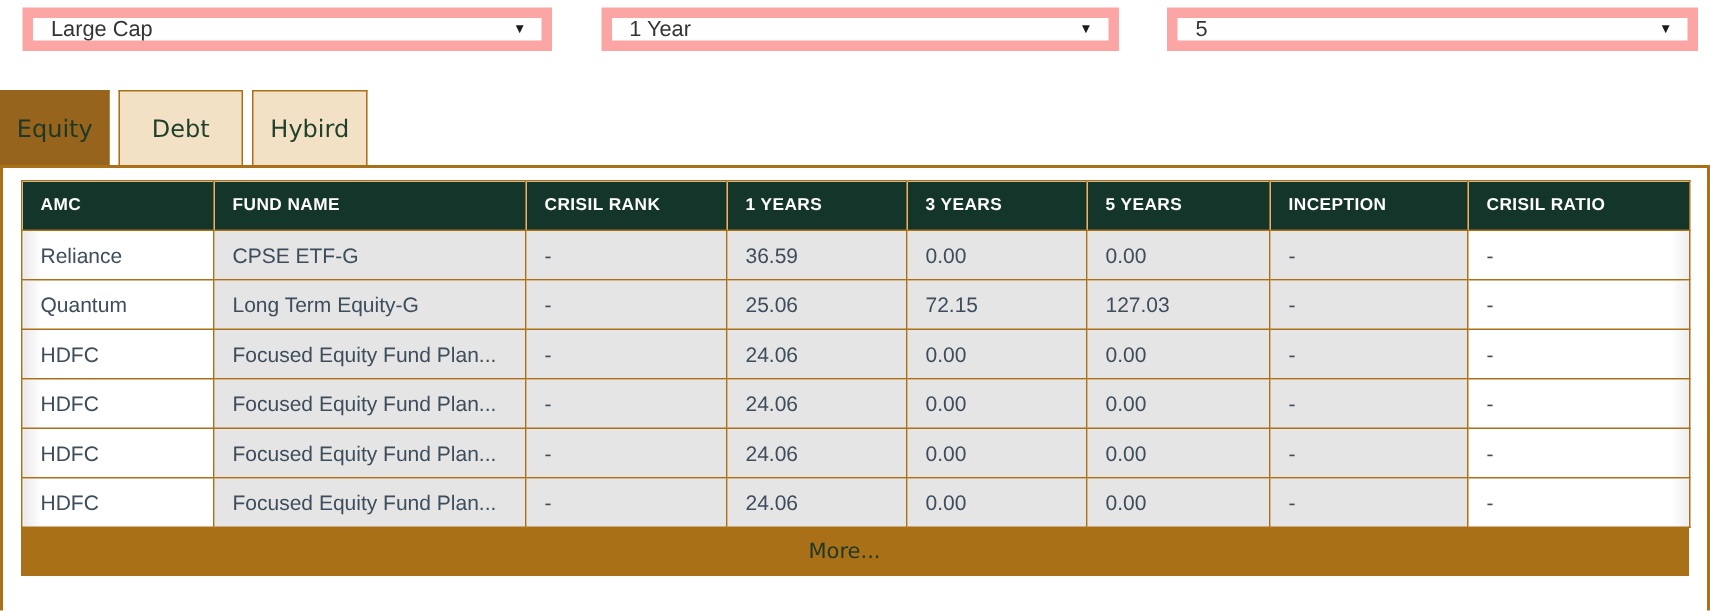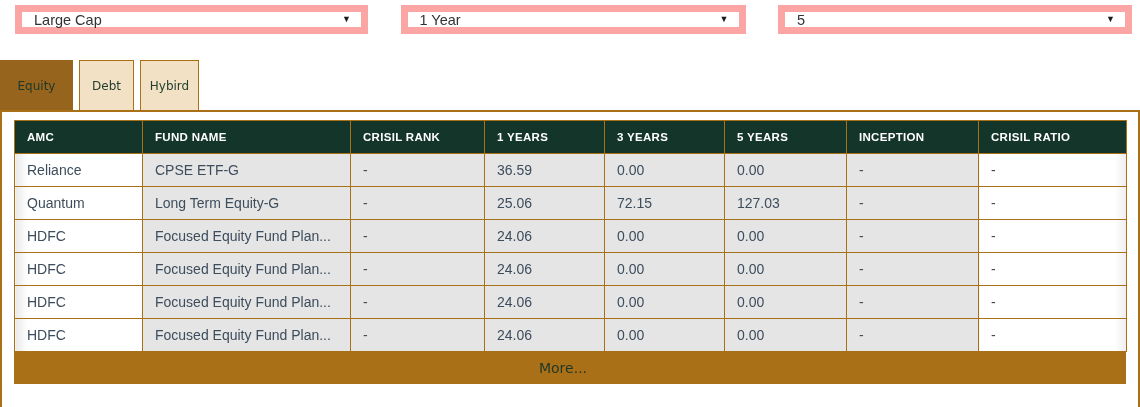--- a/index.html
+++ b/index.html
@@ -33,30 +33,30 @@
   
   .tabs {
     display:flex; gap:6px;
     margin-top:26px;
     align-items:flex-end;
   }
   .tab {
     height:50px;
     display:flex; align-items:center; justify-content:center;
     font-family:"DejaVu Sans", sans-serif;
-    font-size:12px;
+    font-size:16px;
     color:#21402c;
     background:#f3e1c6;
     border:1px solid #a97017;
     border-bottom:none;
     cursor:pointer;
   }
   .tab-equity { width:73px; }
-  .tab-debt   { width:55px; }
-  .tab-hybird { width:59px; }
+  .tab-debt   { width:83px; }
+  .tab-hybird { width:77px; }
   .tab.active {
     background:#96641d;
     border-color:#96641d;
     color:#1e3828;
   }
 
   
   .panel {
     height:310px;
     border:2px solid #a97017;

